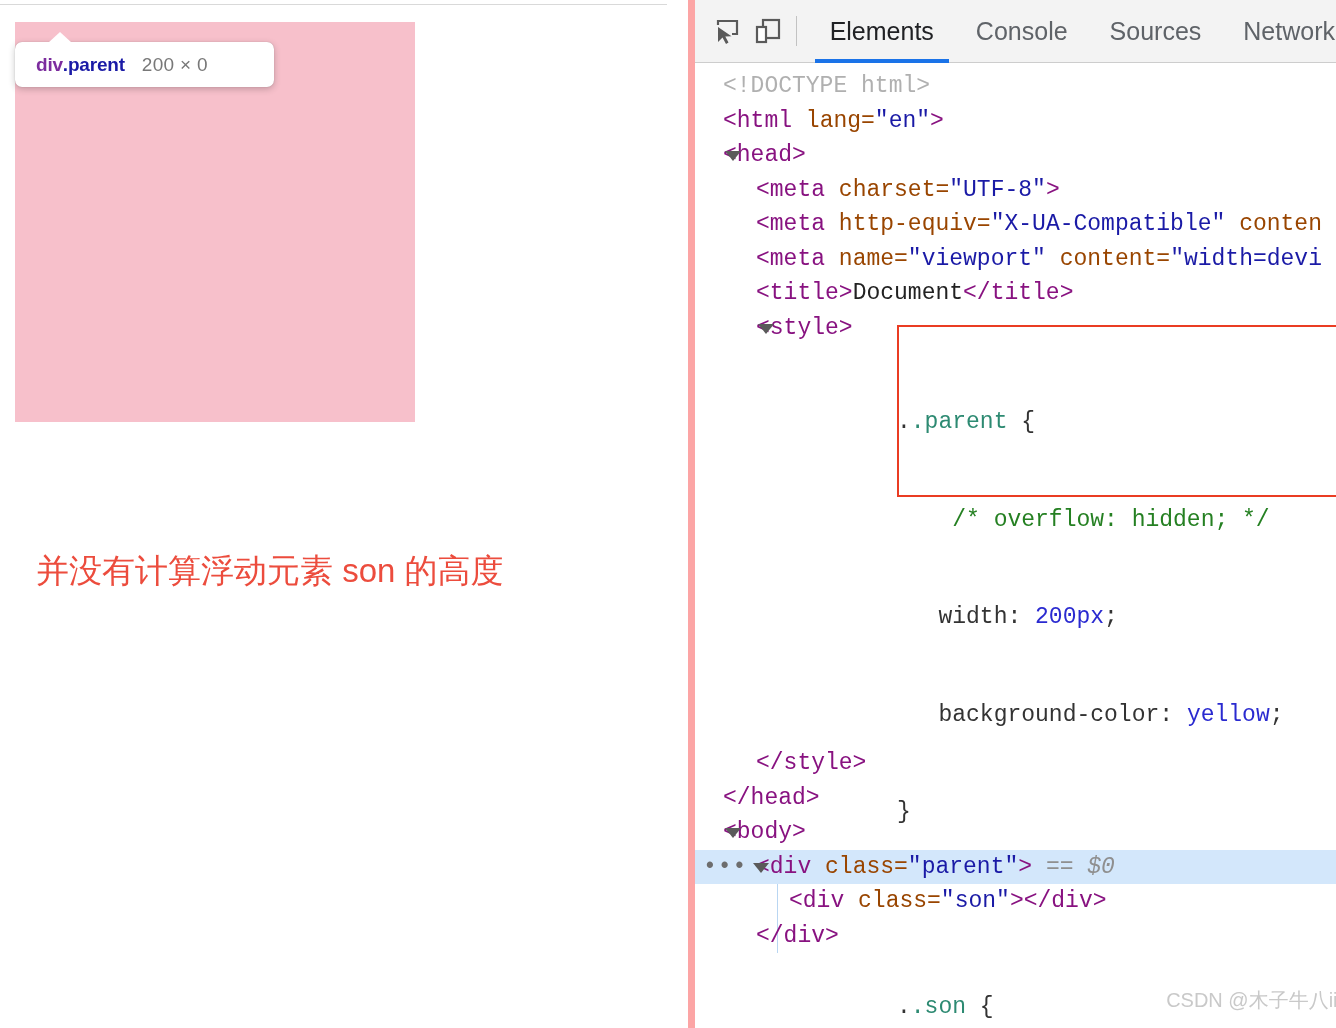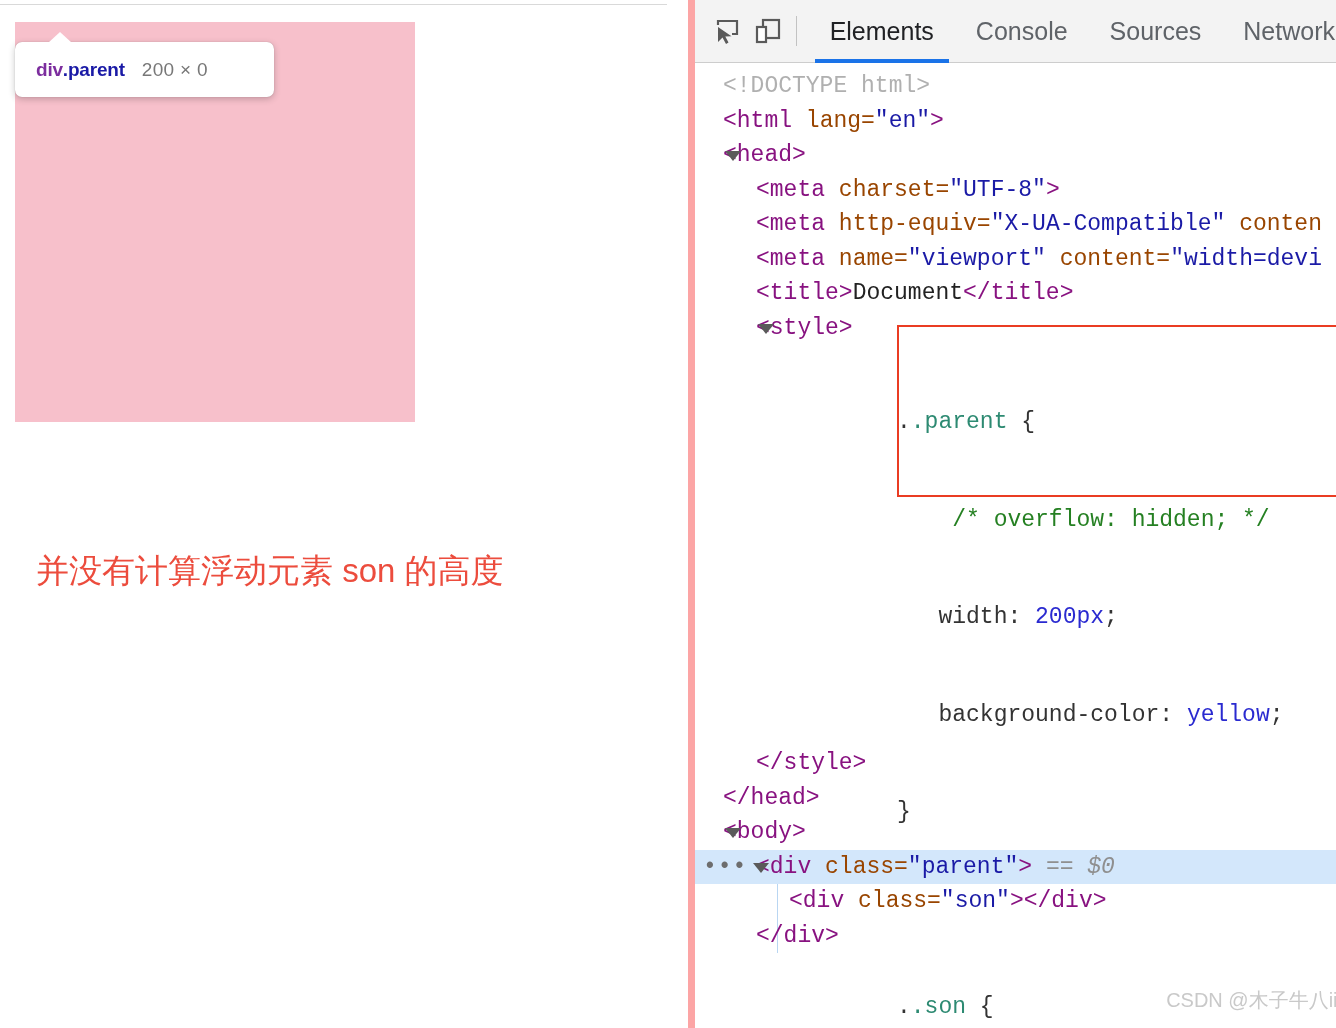--- a/index.html
+++ b/index.html
@@ -43,21 +43,21 @@
     height: 400px;
     background: #f7c0cb;
   }
 
   
   #inspect-tooltip {
     position: absolute;
     left: 15px;
     top: 42px;
     width: 259px;
-    height: 55px;
+    height: 45px;
     background: #ffffff;
     border-radius: 7px;
     box-shadow: 0 2px 7px rgba(0,0,0,0.22), 0 0 1px rgba(0,0,0,0.25);
     display: flex;
     align-items: center;
     padding-left: 21px;
     z-index: 5;
   }
   #inspect-tooltip .arrow {
     position: absolute;

